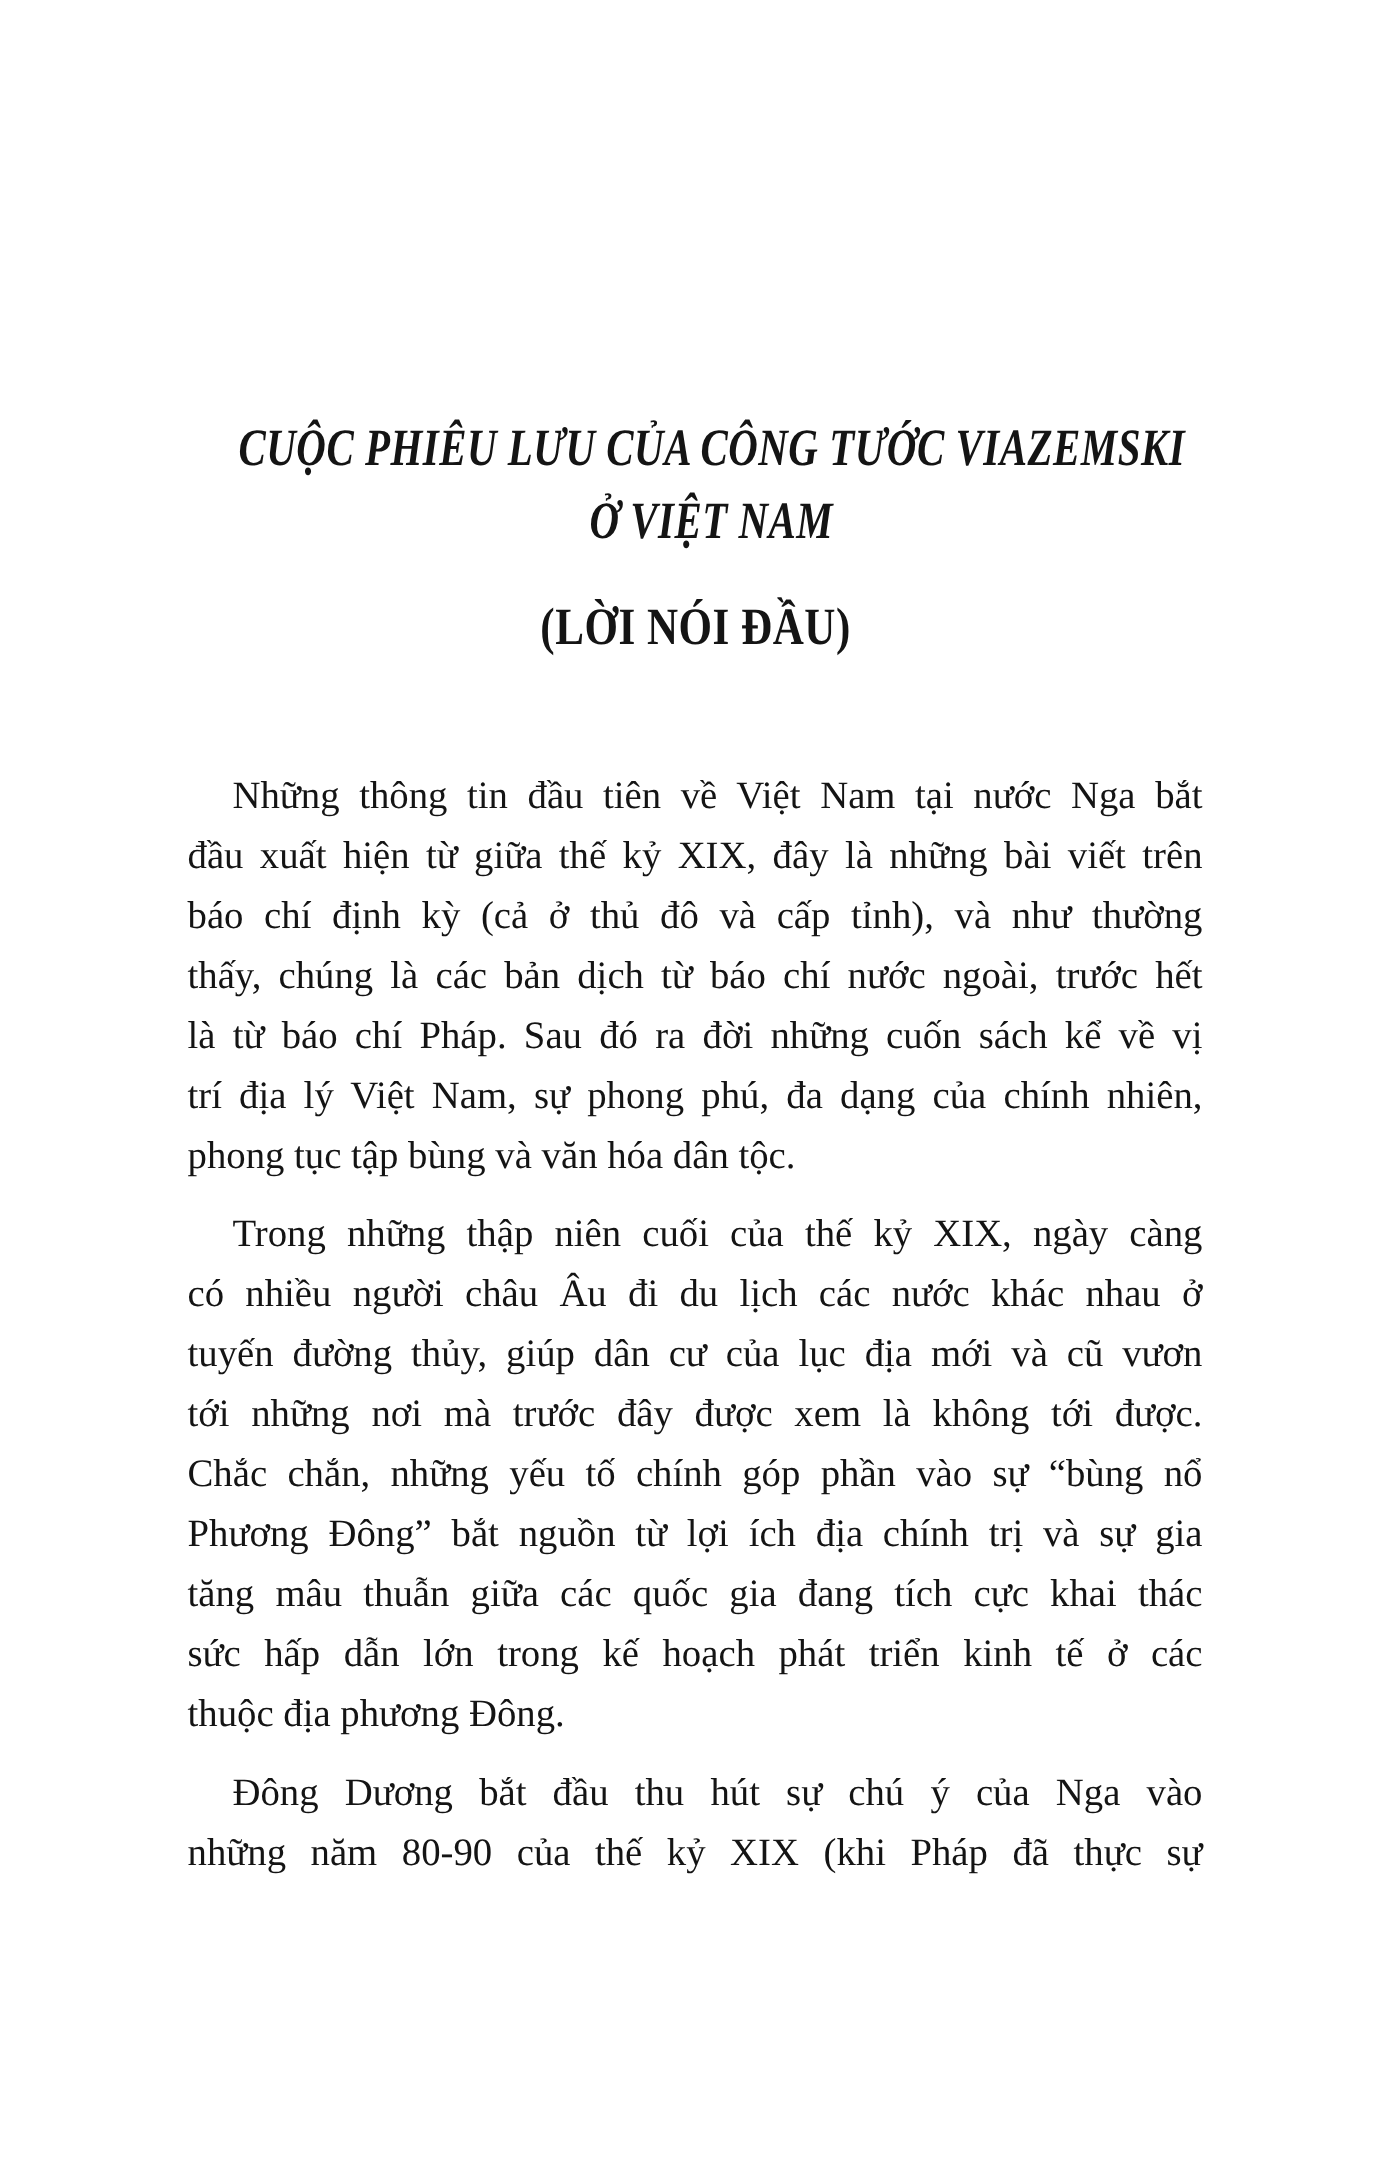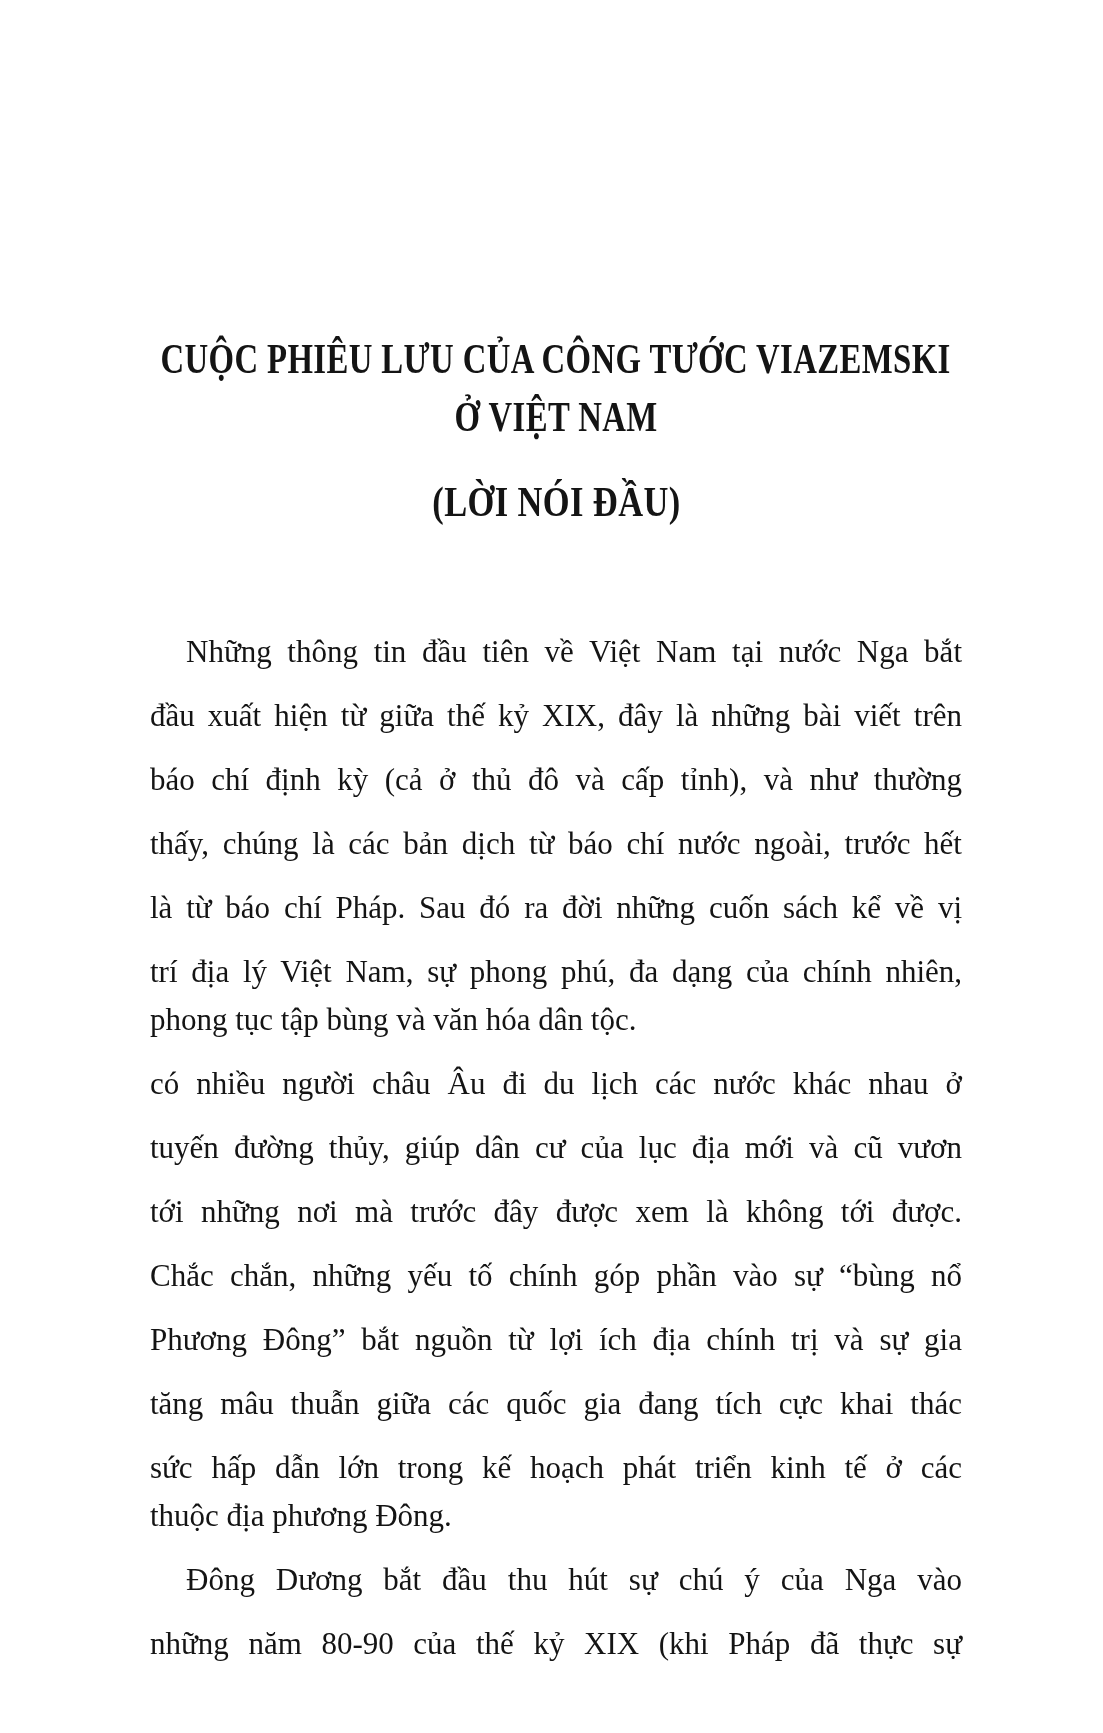--- a/index.html
+++ b/index.html
@@ -15,22 +15,23 @@
     background: #ffffff;
     color: #141414;
     font-family: "Liberation Serif", "DejaVu Serif", serif;
     overflow: hidden;
   }
 
   
   .title-block {
     position: absolute;
     top: 330px;
-    left: 150px;
+    left: 163px;
     width: 812px;
+    font-style: italic;
   }
   .title-line {
     display: flex;
     justify-content: center;
     height: 58px;
     line-height: 58px;
   }
   .condense {
     white-space: nowrap;
     font-weight: bold;
@@ -68,21 +69,20 @@
   .para + .para {
     margin-top: 15px;
   }
   .line {
     display: block;
     text-align: justify;
     text-align-last: left;
   }
   .line.fill {
     text-align-last: justify;
-    margin-top: 16px;
   }
   .line.indent {
     text-indent: 36px;
   }
 </style>
 </head>
 <body>
 
 <div class="page">
 
@@ -105,20 +105,21 @@
       <span class="line fill indent">Những thông tin đầu tiên về Việt Nam tại nước Nga bắt</span>
       <span class="line fill">đầu xuất hiện từ giữa thế kỷ XIX, đây là những bài viết trên</span>
       <span class="line fill">báo chí định kỳ (cả ở thủ đô và cấp tỉnh), và như thường</span>
       <span class="line fill">thấy, chúng là các bản dịch từ báo chí nước ngoài, trước hết</span>
       <span class="line fill">là từ báo chí Pháp. Sau đó ra đời những cuốn sách kể về vị</span>
       <span class="line fill">trí địa lý Việt Nam, sự phong phú, đa dạng của chính nhiên,</span>
       <span class="line">phong tục tập bùng và văn hóa dân tộc.</span>
     </p>
 
     <p class="para">
+      <span class="line fill indent">Trong những thập niên cuối của thế kỷ XIX, ngày càng</span>
       <span class="line fill">có nhiều người châu Âu đi du lịch các nước khác nhau ở</span>
       <span class="line fill">tuyến đường thủy, giúp dân cư của lục địa mới và cũ vươn</span>
       <span class="line fill">tới những nơi mà trước đây được xem là không tới được.</span>
       <span class="line fill">Chắc chắn, những yếu tố chính góp phần vào sự “bùng nổ</span>
       <span class="line fill">Phương Đông” bắt nguồn từ lợi ích địa chính trị và sự gia</span>
       <span class="line fill">tăng mâu thuẫn giữa các quốc gia đang tích cực khai thác</span>
       <span class="line fill">sức hấp dẫn lớn trong kế hoạch phát triển kinh tế ở các</span>
       <span class="line">thuộc địa phương Đông.</span>
     </p>
 

